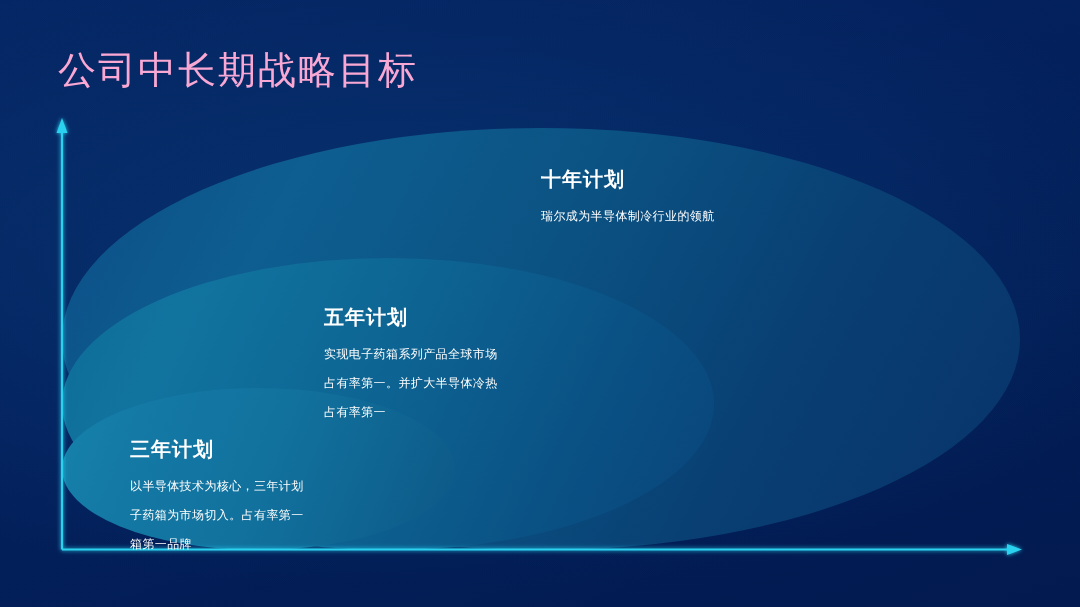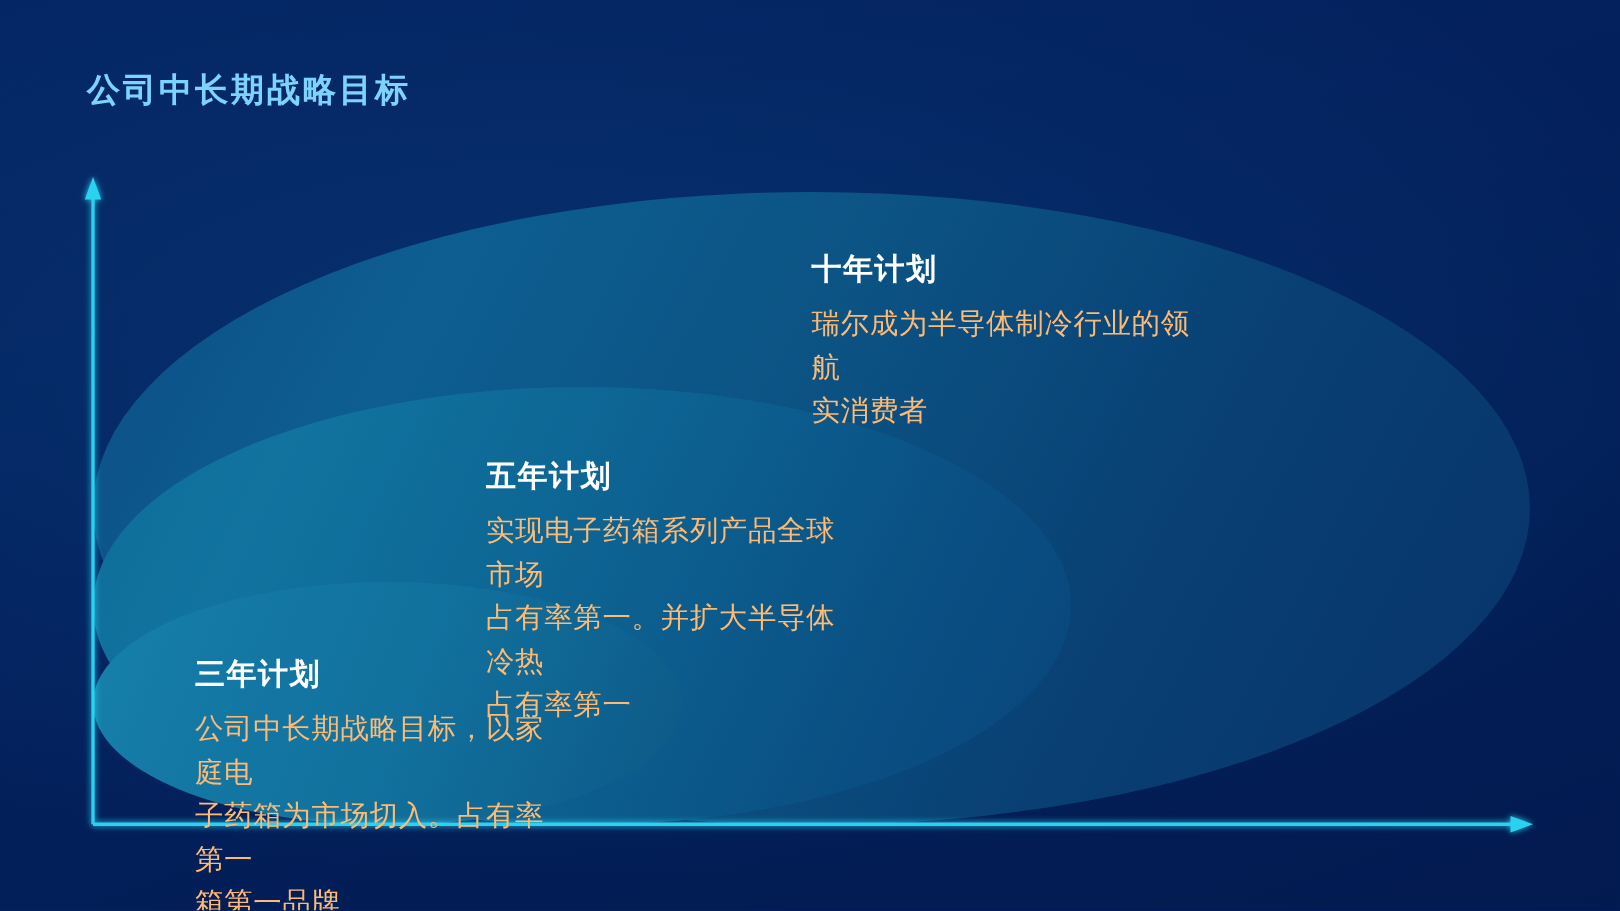--- a/index.html
+++ b/index.html
@@ -25,23 +25,23 @@
       radial-gradient(120% 90% at 38% 42%, rgba(9,64,124,0.55) 0%, rgba(4,33,92,0.0) 62%),
       linear-gradient(160deg, #052563 0%, #03205c 45%, #021a4f 100%);
     pointer-events: none;
   }
 
   
   #title {
     position: absolute;
     left: 58px;
     top: 45px;
-    font-size: 22px;
-    font-weight: bold;
-    color: #7dd3fc;
+    font-size: 38px;
+    font-weight: normal;
+    color: #f9a8d4;
     letter-spacing: 2px;
     white-space: nowrap;
   }
 
   
   #stage {
     position: absolute;
     left: 0;
     top: 0;
     width: 1080px;
@@ -106,23 +106,23 @@
   }
   .plan-title {
     font-size: 20px;
     font-weight: bold;
     color: #ffffff;
     letter-spacing: 1px;
     margin-bottom: 9px;
     margin-top: 24px;
   }
   .plan-body {
-    font-size: 19px;
+    font-size: 12px;
     line-height: 29px;
-    color: #fdba74;
+    color: #ffffff;
     letter-spacing: 0.4px;
   }
   #plan-ten   { left: 541px; top: 142px; width: 262px; }
   #plan-five  { left: 324px; top: 280px; width: 250px; }
   #plan-three { left: 130px; top: 412px; width: 238px; }
 </style>
 </head>
 <body>
 
 <div id="slide">
@@ -152,36 +152,35 @@
         <polygon points="62,118 56.5,133 67.5,133" fill="#2ad2f0"></polygon>
         <line x1="62" y1="549.5" x2="1012" y2="549.5" stroke="#2ad2f0" stroke-width="2.2"></line>
         <polygon points="1022,549.5 1007,544 1007,555" fill="#2ad2f0"></polygon>
       </g>
     </svg>
 
     <div class="plan" id="plan-ten">
       <div class="plan-title">十年计划</div>
       <div class="plan-body">
         <div>瑞尔成为半导体制冷行业的领航</div>
-        <div>实消费者</div>
       </div>
     </div>
 
     <div class="plan" id="plan-five">
       <div class="plan-title">五年计划</div>
       <div class="plan-body">
         <div>实现电子药箱系列产品全球市场</div>
         <div>占有率第一。并扩大半导体冷热</div>
         <div>占有率第一</div>
       </div>
     </div>
 
     <div class="plan" id="plan-three">
       <div class="plan-title">三年计划</div>
       <div class="plan-body">
-        <div>公司中长期战略目标，以家庭电</div>
+        <div>以半导体技术为核心，三年计划</div>
         <div>子药箱为市场切入。占有率第一</div>
         <div>箱第一品牌</div>
       </div>
     </div>
 
   </div>
 </div>
 
 </body></html>

